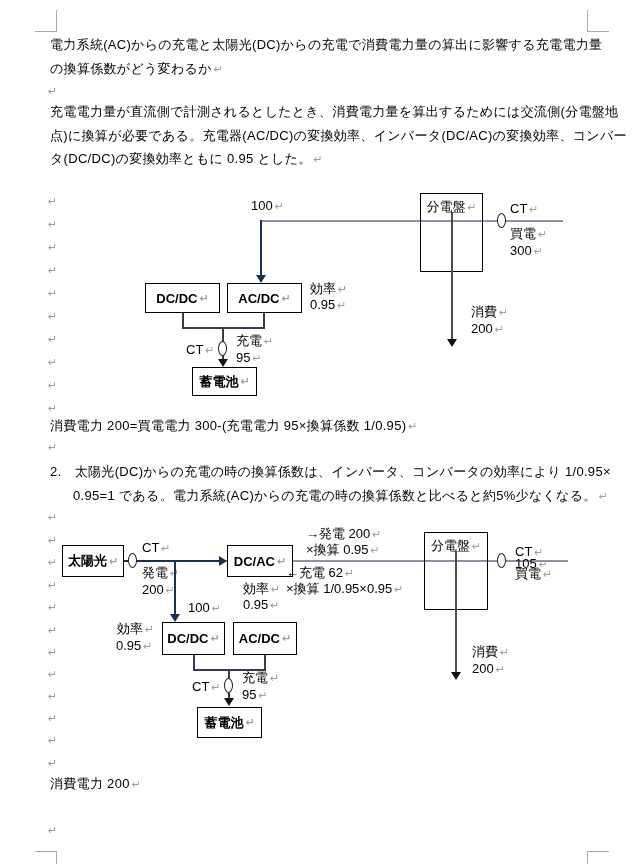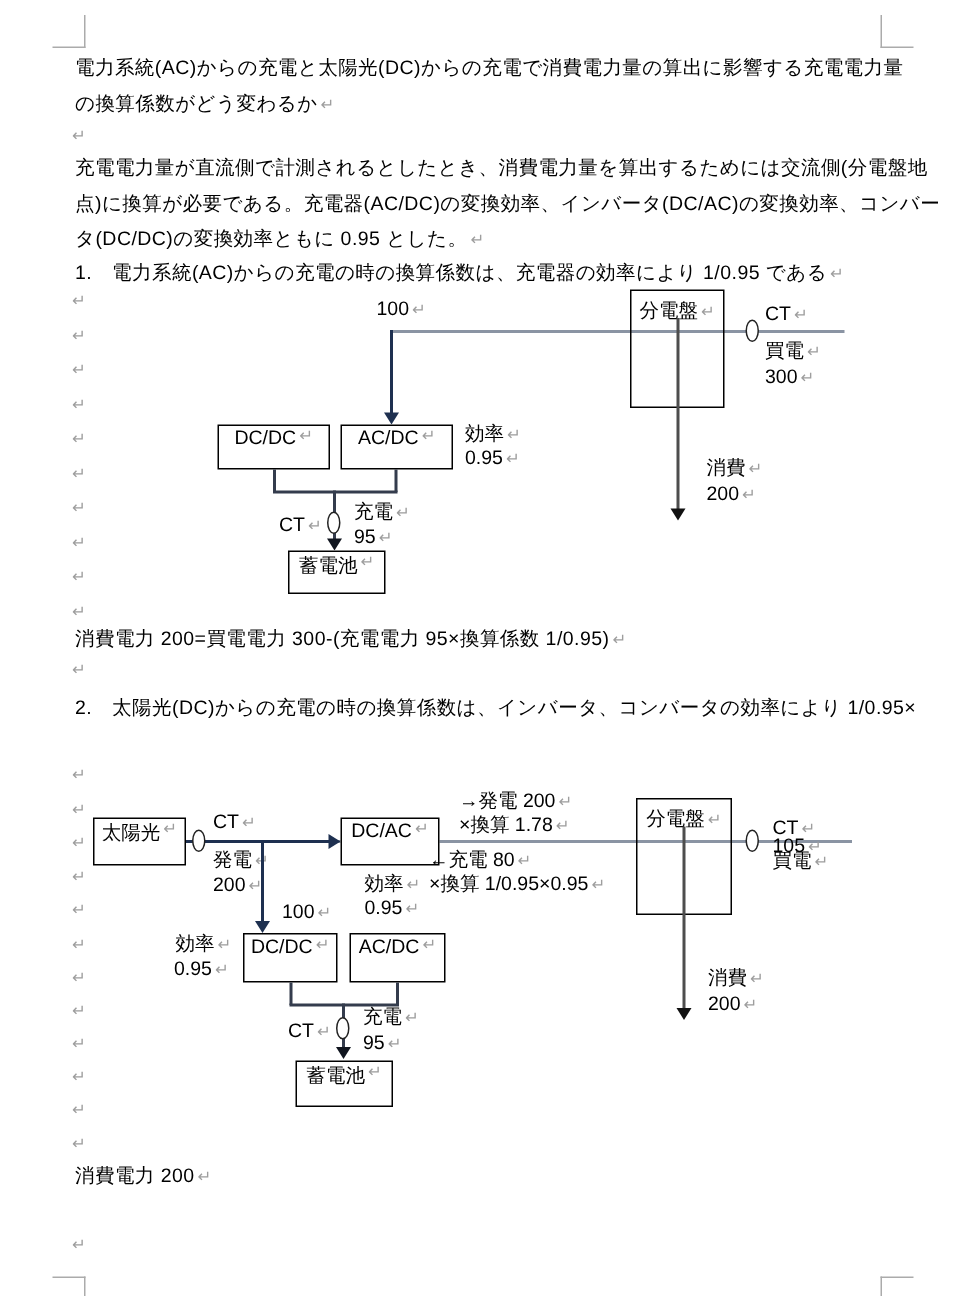--- a/index.html
+++ b/index.html
@@ -9,22 +9,22 @@
   .cm{position:absolute;border:0 solid #ababab;}
   .cm-tl{left:35px;top:10px;width:21px;height:21px;border-right-width:1px;border-bottom-width:1px;}
   .cm-tr{left:587px;top:10px;width:21px;height:21px;border-left-width:1px;border-bottom-width:1px;}
   .cm-bl{left:35px;top:851px;width:21px;height:12px;border-right-width:1px;border-top-width:1px;}
   .cm-br{left:587px;top:851px;width:21px;height:12px;border-left-width:1px;border-top-width:1px;}
   
   .tl{position:absolute;left:50px;font-size:13px;line-height:16px;white-space:nowrap;letter-spacing:.3px;text-align:right;}
   .pilc{color:#9e9e9e;font-size:11px;margin-left:2px;letter-spacing:0;}
   .plm{position:absolute;left:48px;color:#9e9e9e;font-size:11px;line-height:12px;}
   
-  .box{position:absolute;border:1.5px solid #000;background:#fff;display:flex;align-items:flex-start;
-       justify-content:center;font-size:13px;white-space:nowrap;box-sizing:border-box;}
+  .box{position:absolute;border:1.5px solid #000;background:#fff;display:flex;align-items:center;
+       justify-content:center;font-size:13px;white-space:nowrap;box-sizing:border-box;font-weight:bold;}
   .boardbox{position:absolute;border:1px solid #000;background:transparent;font-size:13px;
             text-align:center;padding-top:4px;box-sizing:border-box;white-space:nowrap;}
   .dl{position:absolute;font-size:13px;white-space:nowrap;line-height:15px;}
   .hl{position:absolute;height:2px;background:#8a94a3;}
   .vl{position:absolute;width:2px;}
   .navy{background:#1e3050;}
   .dgray{background:#4d4d4d;}
   .mline{background:#343c4d;}
   .ah-down{position:absolute;width:0;height:0;border-left:5px solid transparent;
            border-right:5px solid transparent;border-top:8px solid #10151f;}
@@ -44,21 +44,20 @@
   <div class="cm cm-br"></div>
 
   <div class="tl" style="top:37px"><span>電力系統(AC)からの充電と太陽光(DC)からの充電で消費電力量の算出に影響する充電電力量</span></div>
   <div class="tl" style="top:61px"><span>の換算係数がどう変わるか</span><span class="pilc">↵</span></div>
   <div class="plm" style="top:85px">↵</div>
 
   <div class="tl" style="top:128px"><span>点)に換算が必要である。充電器(AC/DC)の変換効率、インバータ(DC/AC)の変換効率、コンバー</span></div>
   <div class="tl" style="top:104px"><span>充電電力量が直流側で計測されるとしたとき、消費電力量を算出するためには交流側(分電盤地</span></div>
   <div class="tl" style="top:151px"><span>タ(DC/DC)の変換効率ともに 0.95 とした。</span><span class="pilc">↵</span></div>
 
-  <div class="tl" style="top:174px"><span>1.　電力系統(AC)からの充電の時の換算係数は、充電器の効率により 1/0.95 である</span><span class="pilc">↵</span></div>
 
   <div class="plm" style="top:195px">↵</div>
   <div class="plm" style="top:218px">↵</div>
   <div class="plm" style="top:241px">↵</div>
   <div class="plm" style="top:264px">↵</div>
   <div class="plm" style="top:287px">↵</div>
   <div class="plm" style="top:310px">↵</div>
   <div class="plm" style="top:333px">↵</div>
   <div class="plm" style="top:356px">↵</div>
   <div class="plm" style="top:379px">↵</div>
@@ -103,20 +102,21 @@
   <div class="dl" style="left:236px;top:350px"><span>95</span><span class="pilc">↵</span></div>
   <div class="box" style="left:192px;top:367px;width:65px;height:29px">
       <span>蓄電池</span>
       <span class="pilc">↵</span>
     </div>
 
   <div class="tl" style="top:418px"><span>消費電力 200=買電電力 300-(充電電力 95×換算係数 1/0.95)</span><span class="pilc">↵</span></div>
   <div class="plm" style="top:441px">↵</div>
 
   <div class="tl" style="top:464px"><span>2.　太陽光(DC)からの充電の時の換算係数は、インバータ、コンバータの効率により 1/0.95×</span></div>
+  <div class="tl" style="top:488px;left:73px"><span>0.95=1 である。電力系統(AC)からの充電の時の換算係数と比べると約5%少なくなる。</span><span class="pilc">↵</span></div>
 
   <div class="plm" style="top:511px">↵</div>
   <div class="plm" style="top:534px">↵</div>
   <div class="plm" style="top:556px">↵</div>
   <div class="plm" style="top:579px">↵</div>
   <div class="plm" style="top:601px">↵</div>
   <div class="plm" style="top:624px">↵</div>
   <div class="plm" style="top:646px">↵</div>
   <div class="plm" style="top:668px">↵</div>
   <div class="plm" style="top:690px">↵</div>
@@ -142,22 +142,22 @@
   <div class="dl" style="left:188px;top:600px"><span>100</span><span class="pilc">↵</span></div>
 
   <div class="box" style="left:227px;top:545px;width:66px;height:32px">
       <span>DC/AC</span>
       <span class="pilc">↵</span>
     </div>
   <div class="dl" style="left:243px;top:581px"><span>効率</span><span class="pilc">↵</span></div>
   <div class="dl" style="left:243px;top:597px"><span>0.95</span><span class="pilc">↵</span></div>
 
   <div class="dl" style="left:306px;top:526px"><span>→発電 200</span><span class="pilc">↵</span></div>
-  <div class="dl" style="left:306px;top:542px"><span>×換算 1.78</span><span class="pilc">↵</span></div>
-  <div class="dl" style="left:286px;top:565px"><span>←充電 80</span><span class="pilc">↵</span></div>
+  <div class="dl" style="left:306px;top:542px"><span>×換算 0.95</span><span class="pilc">↵</span></div>
+  <div class="dl" style="left:286px;top:565px"><span>←充電 62</span><span class="pilc">↵</span></div>
   <div class="dl" style="left:286px;top:581px"><span>×換算 1/0.95×0.95</span><span class="pilc">↵</span></div>
 
   <div class="boardbox" style="left:424px;top:532px;width:64px;height:78px"><span>分電盤</span><span class="pilc">↵</span></div>
   <div class="vl dgray" style="left:455px;top:551px;height:122px"></div>
   <div class="ah-down" style="left:451px;top:672px;border-top-color:#111"></div>
 
   <div class="ell" style="left:497px;top:553px"></div>
   <div class="dl" style="left:515px;top:544px"><span>CT</span><span class="pilc">↵</span></div>
   <div class="dl" style="left:515px;top:566px"><span>買電</span><span class="pilc">↵</span></div>
   <div class="dl" style="left:515px;top:556px"><span>105</span><span class="pilc">↵</span></div>

